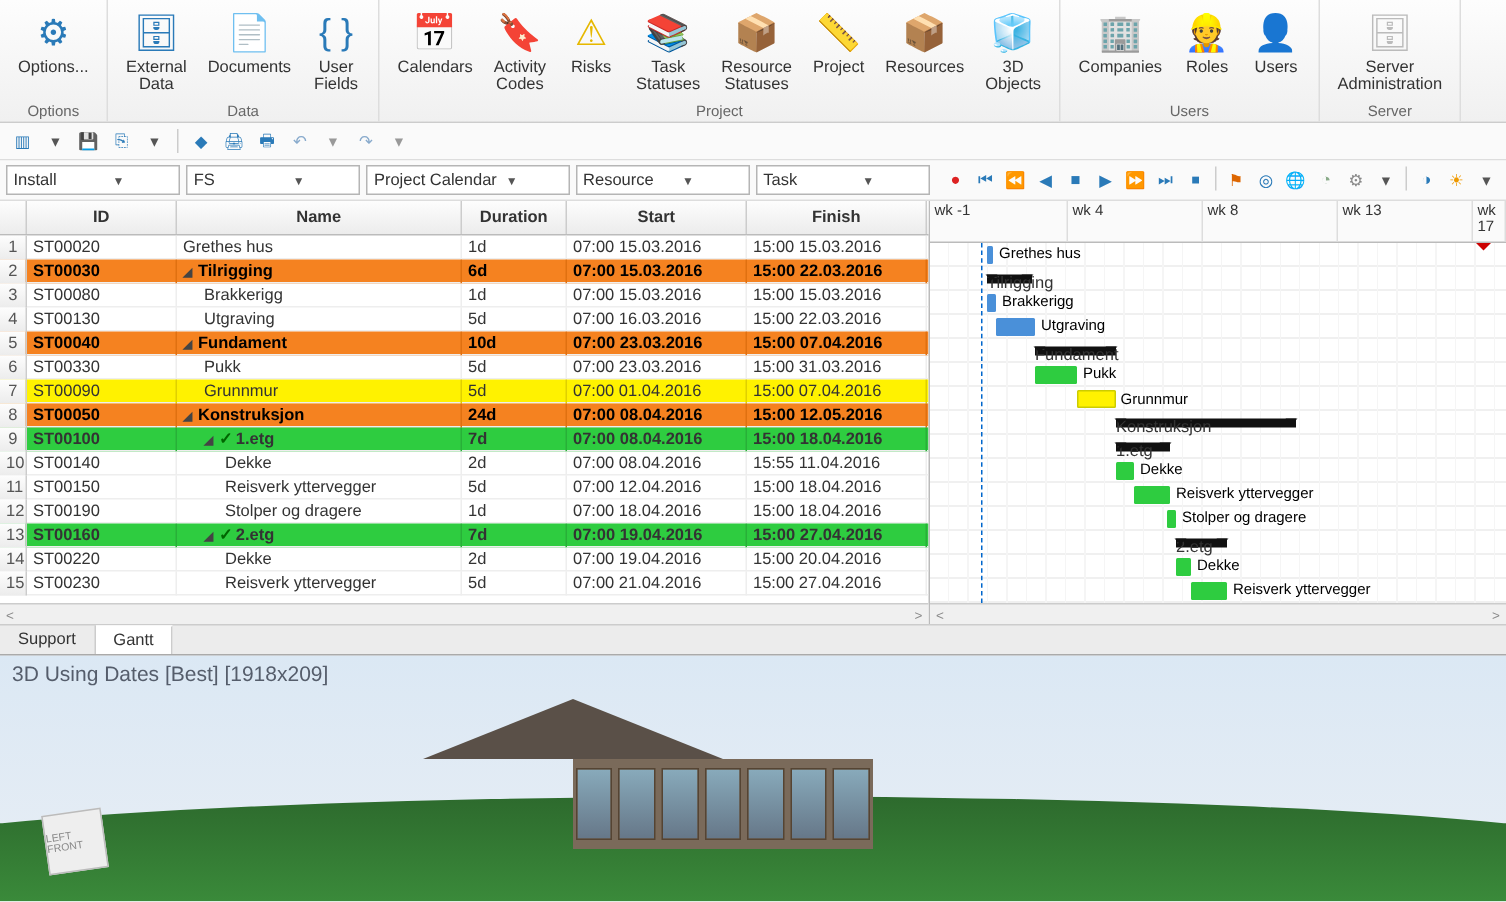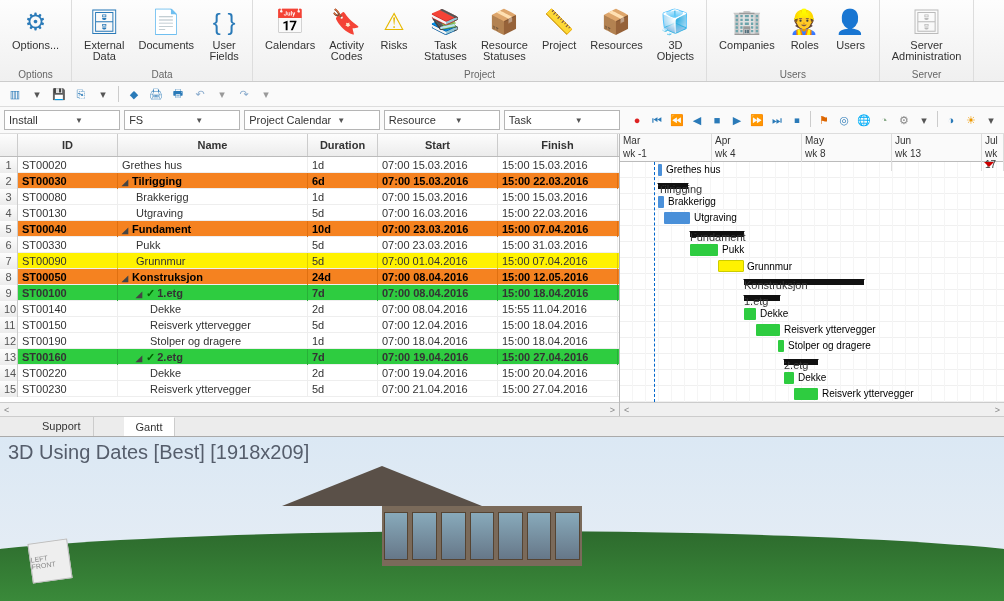--- a/index.html
+++ b/index.html
@@ -73,26 +73,26 @@
 .gbar.yellow { background:#fff200; border:1px solid #cccc00; }
 .summary-bar { position:absolute; height:6px; background:#111; }
 .summary-bar::before, .summary-bar::after { content:""; position:absolute; top:0; border:4px solid transparent; border-top-color:#111; }
 .summary-bar::before { left:-1px; }
 .summary-bar::after { right:-1px; }
 .today-line { position:absolute; top:0; bottom:0; width:0; border-left:1px dashed #06c; }
 .marker-red { position:absolute; top:0; right:10px; width:0; height:0; border:5px solid transparent; border-top-color:#c00; }
 
 
 .gridtabs { display:flex; background:#ececec; border-top:1px solid #ccc; }
-.gridtab { padding:3px 12px; font-size:11px; border-right:1px solid #ccc; cursor:pointer;margin-left:30px; }
+.gridtab { padding:3px 12px; font-size:11px; border-right:1px solid #ccc; cursor:pointer; }
 .gridtab.active { background:#fff; border-top:1px solid #fff; }
 
 
 .view3d { border-top:1px solid #aaa; position:relative; height:165px; background:linear-gradient(#dbe8f4,#e8eef5); overflow:hidden;}
-.view3d-title { position:absolute; top:4px; left:8px; color:#555d6b; font-size:20px; }
+.view3d-title { position:absolute; top:4px; left:8px; color:#555d6b; font-size:14px; }
 .ground { position:absolute; bottom:0; left:-10%; right:-10%; height:70px; background:linear-gradient(#2d6a2d,#3a8a3a); border-top-left-radius:50% 40px; border-top-right-radius:50% 40px; }
 .house { position:absolute; left:48%; bottom:35px; transform:translateX(-50%); }
 .roof { width:200px; height:0; border-left:100px solid transparent; border-right:100px solid transparent; border-bottom:40px solid #5a5048; position:absolute; left:-100px; top:-40px; }
 .wall { width:200px; height:60px; background:#7a6a5a; display:flex; }
 .win { flex:1; margin:6px 2px; background:linear-gradient(#8ab,#678); border:1px solid #543; }
 .cube-widget { position:absolute; left:30px; bottom:20px; width:40px; height:40px; background:#eee; border:1px solid #bbb; transform:rotate(-8deg); font-size:7px; display:flex; align-items:center; justify-content:center; color:#888;}
 </style>
 </head>
 <body>
 
@@ -388,27 +388,20 @@
           <div class="td col-finish">15:00 27.04.2016</div>
         </div>
       </div>
     <div class="hscroll">
         <span>&lt;</span>
         <span>&gt;</span>
       </div>
   </div>
   <div class="rightpane">
     <div class="ghead">
-      <div class="ghead-row" id="gmonths">
-          <div class="gcell" style="width: 92px;">Mar</div>
-          <div class="gcell" style="width: 90px;">Apr</div>
-          <div class="gcell" style="width: 90px;">May</div>
-          <div class="gcell" style="width: 90px;">Jun</div>
-          <div class="gcell" style="width: 22px;">Jul</div>
-        </div>
       <div class="ghead-row" id="gweeks">
           <div class="gcell" style="width: 92px;">wk -1</div>
           <div class="gcell" style="width: 90px;">wk 4</div>
           <div class="gcell" style="width: 90px;">wk 8</div>
           <div class="gcell" style="width: 90px;">wk 13</div>
           <div class="gcell" style="width: 22px;">wk 17</div>
         </div>
     </div>
     <div class="gbody" id="gbody">
       <div class="today-line" id="todayline" style="left: 34px;"></div>

